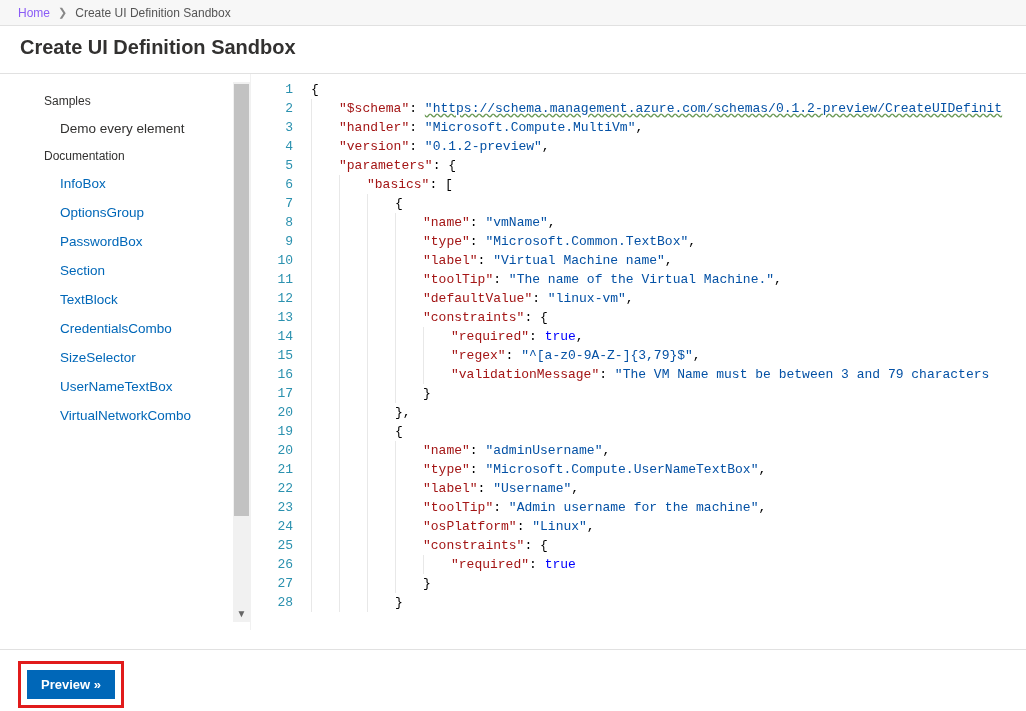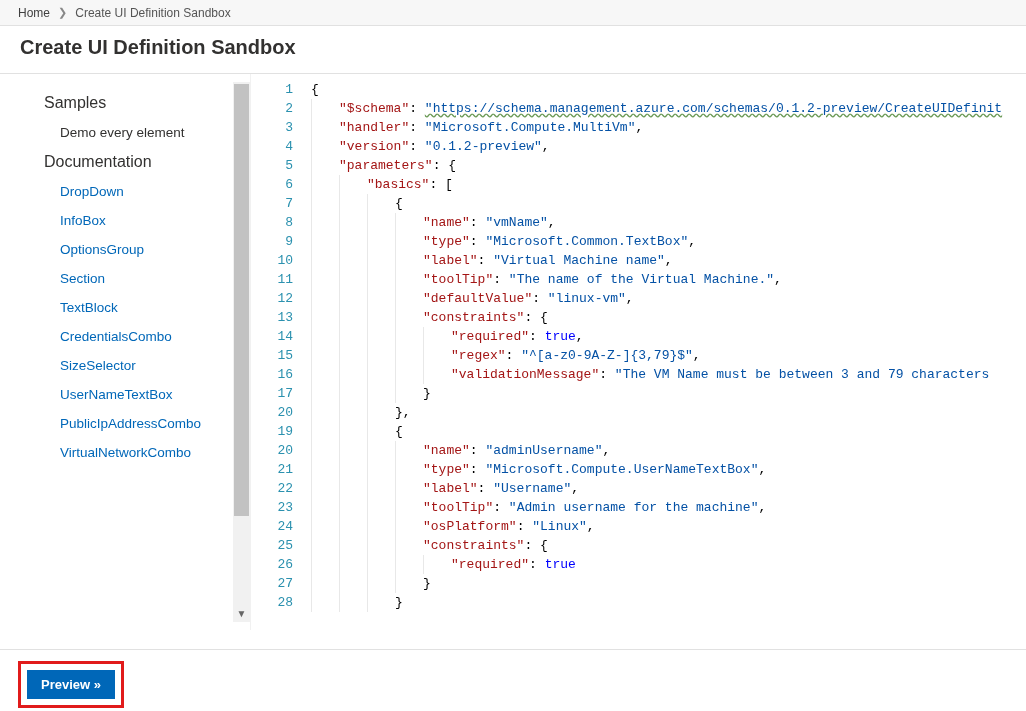--- a/index.html
+++ b/index.html
@@ -16,42 +16,42 @@
   .breadcrumb {
     height: 26px;
     padding: 4px 18px;
     background: #f7f7f7;
     border-bottom: 1px solid #e1e1e1;
     display: flex;
     align-items: center;
     font-size: 12px;
     color: #555;
   }
-  .breadcrumb a { color: #404040; text-decoration: none; text-align: right; }
+  .breadcrumb a { color: #8b5cf6; text-decoration: none; text-align: right; }
   .breadcrumb .sep { margin: 0 8px; color: #888; font-size: 11px; }
   .page-title {
     padding: 10px 20px 14px 20px;
     font-size: 20px;
     font-weight: 600;
     border-bottom: 1px solid #e1e1e1;
   }
   .workspace {
     display: flex;
     height: 556px;
     position: relative;
   }
   
   .sidebar {
     width: 250px;
     padding: 14px 0 14px 10px;
     position: relative;
     flex: 0 0 250px;
   }
   .side-group-h {
-    font-size: 16px;
+    font-size: 12px;
     font-weight: 400;
     color: #323130;
     padding: 6px 14px 6px 34px;
   }
   .side-item {
     display: block;
     font-size: 13.5px;
     color: #323130;
     padding: 7px 14px 7px 50px;
     cursor: pointer;
@@ -159,29 +159,28 @@
 
   <div class="sidebar" id="sidebar">
     <div class="fake-scroll">
       <div class="arrow up">▲</div>
       <div class="thumb"></div>
       <div class="arrow dn">▼</div>
     </div>
   <div class="side-group-h">Samples</div>
       <div class="side-item">Demo every element</div>
       <div class="side-group-h">Documentation</div>
-      <div class="side-item link">DropDown</div>
       <div class="side-item link">InfoBox</div>
       <div class="side-item link">OptionsGroup</div>
+      <div class="side-item link">PasswordBox</div>
       <div class="side-item link">Section</div>
       <div class="side-item link">TextBlock</div>
       <div class="side-item link">CredentialsCombo</div>
       <div class="side-item link">SizeSelector</div>
       <div class="side-item link">UserNameTextBox</div>
-      <div class="side-item link">PublicIpAddressCombo</div>
       <div class="side-item link">VirtualNetworkCombo</div>
     </div>
 
   <div class="editor">
     <div class="gutter" id="gutter"><div>1</div><div>2</div><div>3</div><div>4</div><div>5</div><div>6</div><div>7</div><div>8</div><div>9</div><div>10</div><div>11</div><div>12</div><div>13</div><div>14</div><div>15</div><div>16</div><div>17</div><div>20</div><div>19</div><div>20</div><div>21</div><div>22</div><div>23</div><div>24</div><div>25</div><div>26</div><div>27</div><div>28</div></div>
     <div class="code" id="code"><div class="line"><span class="tok-punc">{</span></div><div class="line"><span class="ind-guide" style="display: inline-block; width: 28px;"></span><span class="tok-key">"$schema"</span><span class="tok-punc">: </span><span class="tok-url">"https://schema.management.azure.com/schemas/0.1.2-preview/CreateUIDefinit</span></div><div class="line"><span class="ind-guide" style="display: inline-block; width: 28px;"></span><span class="tok-key">"handler"</span><span class="tok-punc">: </span><span class="tok-str">"Microsoft.Compute.MultiVm"</span><span class="tok-punc">,</span></div><div class="line"><span class="ind-guide" style="display: inline-block; width: 28px;"></span><span class="tok-key">"version"</span><span class="tok-punc">: </span><span class="tok-str">"0.1.2-preview"</span><span class="tok-punc">,</span></div><div class="line"><span class="ind-guide" style="display: inline-block; width: 28px;"></span><span class="tok-key">"parameters"</span><span class="tok-punc">: {</span></div><div class="line"><span class="ind-guide" style="display: inline-block; width: 28px;"></span><span class="ind-guide" style="display: inline-block; width: 28px;"></span><span class="tok-key">"basics"</span><span class="tok-punc">: [</span></div><div class="line"><span class="ind-guide" style="display: inline-block; width: 28px;"></span><span class="ind-guide" style="display: inline-block; width: 28px;"></span><span class="ind-guide" style="display: inline-block; width: 28px;"></span><span class="tok-punc">{</span></div><div class="line"><span class="ind-guide" style="display: inline-block; width: 28px;"></span><span class="ind-guide" style="display: inline-block; width: 28px;"></span><span class="ind-guide" style="display: inline-block; width: 28px;"></span><span class="ind-guide" style="display: inline-block; width: 28px;"></span><span class="tok-key">"name"</span><span class="tok-punc">: </span><span class="tok-str">"vmName"</span><span class="tok-punc">,</span></div><div class="line"><span class="ind-guide" style="display: inline-block; width: 28px;"></span><span class="ind-guide" style="display: inline-block; width: 28px;"></span><span class="ind-guide" style="display: inline-block; width: 28px;"></span><span class="ind-guide" style="display: inline-block; width: 28px;"></span><span class="tok-key">"type"</span><span class="tok-punc">: </span><span class="tok-str">"Microsoft.Common.TextBox"</span><span class="tok-punc">,</span></div><div class="line"><span class="ind-guide" style="display: inline-block; width: 28px;"></span><span class="ind-guide" style="display: inline-block; width: 28px;"></span><span class="ind-guide" style="display: inline-block; width: 28px;"></span><span class="ind-guide" style="display: inline-block; width: 28px;"></span><span class="tok-key">"label"</span><span class="tok-punc">: </span><span class="tok-str">"Virtual Machine name"</span><span class="tok-punc">,</span></div><div class="line"><span class="ind-guide" style="display: inline-block; width: 28px;"></span><span class="ind-guide" style="display: inline-block; width: 28px;"></span><span class="ind-guide" style="display: inline-block; width: 28px;"></span><span class="ind-guide" style="display: inline-block; width: 28px;"></span><span class="tok-key">"toolTip"</span><span class="tok-punc">: </span><span class="tok-str">"The name of the Virtual Machine."</span><span class="tok-punc">,</span></div><div class="line"><span class="ind-guide" style="display: inline-block; width: 28px;"></span><span class="ind-guide" style="display: inline-block; width: 28px;"></span><span class="ind-guide" style="display: inline-block; width: 28px;"></span><span class="ind-guide" style="display: inline-block; width: 28px;"></span><span class="tok-key">"defaultValue"</span><span class="tok-punc">: </span><span class="tok-str">"linux-vm"</span><span class="tok-punc">,</span></div><div class="line"><span class="ind-guide" style="display: inline-block; width: 28px;"></span><span class="ind-guide" style="display: inline-block; width: 28px;"></span><span class="ind-guide" style="display: inline-block; width: 28px;"></span><span class="ind-guide" style="display: inline-block; width: 28px;"></span><span class="tok-key">"constraints"</span><span class="tok-punc">: {</span></div><div class="line"><span class="ind-guide" style="display: inline-block; width: 28px;"></span><span class="ind-guide" style="display: inline-block; width: 28px;"></span><span class="ind-guide" style="display: inline-block; width: 28px;"></span><span class="ind-guide" style="display: inline-block; width: 28px;"></span><span class="ind-guide" style="display: inline-block; width: 28px;"></span><span class="tok-key">"required"</span><span class="tok-punc">: </span><span class="tok-kw">true</span><span class="tok-punc">,</span></div><div class="line"><span class="ind-guide" style="display: inline-block; width: 28px;"></span><span class="ind-guide" style="display: inline-block; width: 28px;"></span><span class="ind-guide" style="display: inline-block; width: 28px;"></span><span class="ind-guide" style="display: inline-block; width: 28px;"></span><span class="ind-guide" style="display: inline-block; width: 28px;"></span><span class="tok-key">"regex"</span><span class="tok-punc">: </span><span class="tok-str">"^[a-z0-9A-Z-]{3,79}$"</span><span class="tok-punc">,</span></div><div class="line"><span class="ind-guide" style="display: inline-block; width: 28px;"></span><span class="ind-guide" style="display: inline-block; width: 28px;"></span><span class="ind-guide" style="display: inline-block; width: 28px;"></span><span class="ind-guide" style="display: inline-block; width: 28px;"></span><span class="ind-guide" style="display: inline-block; width: 28px;"></span><span class="tok-key">"validationMessage"</span><span class="tok-punc">: </span><span class="tok-str">"The VM Name must be between 3 and 79 characters</span></div><div class="line"><span class="ind-guide" style="display: inline-block; width: 28px;"></span><span class="ind-guide" style="display: inline-block; width: 28px;"></span><span class="ind-guide" style="display: inline-block; width: 28px;"></span><span class="ind-guide" style="display: inline-block; width: 28px;"></span><span class="tok-punc">}</span></div><div class="line"><span class="ind-guide" style="display: inline-block; width: 28px;"></span><span class="ind-guide" style="display: inline-block; width: 28px;"></span><span class="ind-guide" style="display: inline-block; width: 28px;"></span><span class="tok-punc">},</span></div><div class="line"><span class="ind-guide" style="display: inline-block; width: 28px;"></span><span class="ind-guide" style="display: inline-block; width: 28px;"></span><span class="ind-guide" style="display: inline-block; width: 28px;"></span><span class="tok-punc">{</span></div><div class="line"><span class="ind-guide" style="display: inline-block; width: 28px;"></span><span class="ind-guide" style="display: inline-block; width: 28px;"></span><span class="ind-guide" style="display: inline-block; width: 28px;"></span><span class="ind-guide" style="display: inline-block; width: 28px;"></span><span class="tok-key">"name"</span><span class="tok-punc">: </span><span class="tok-str">"adminUsername"</span><span class="tok-punc">,</span></div><div class="line"><span class="ind-guide" style="display: inline-block; width: 28px;"></span><span class="ind-guide" style="display: inline-block; width: 28px;"></span><span class="ind-guide" style="display: inline-block; width: 28px;"></span><span class="ind-guide" style="display: inline-block; width: 28px;"></span><span class="tok-key">"type"</span><span class="tok-punc">: </span><span class="tok-str">"Microsoft.Compute.UserNameTextBox"</span><span class="tok-punc">,</span></div><div class="line"><span class="ind-guide" style="display: inline-block; width: 28px;"></span><span class="ind-guide" style="display: inline-block; width: 28px;"></span><span class="ind-guide" style="display: inline-block; width: 28px;"></span><span class="ind-guide" style="display: inline-block; width: 28px;"></span><span class="tok-key">"label"</span><span class="tok-punc">: </span><span class="tok-str">"Username"</span><span class="tok-punc">,</span></div><div class="line"><span class="ind-guide" style="display: inline-block; width: 28px;"></span><span class="ind-guide" style="display: inline-block; width: 28px;"></span><span class="ind-guide" style="display: inline-block; width: 28px;"></span><span class="ind-guide" style="display: inline-block; width: 28px;"></span><span class="tok-key">"toolTip"</span><span class="tok-punc">: </span><span class="tok-str">"Admin username for the machine"</span><span class="tok-punc">,</span></div><div class="line"><span class="ind-guide" style="display: inline-block; width: 28px;"></span><span class="ind-guide" style="display: inline-block; width: 28px;"></span><span class="ind-guide" style="display: inline-block; width: 28px;"></span><span class="ind-guide" style="display: inline-block; width: 28px;"></span><span class="tok-key">"osPlatform"</span><span class="tok-punc">: </span><span class="tok-str">"Linux"</span><span class="tok-punc">,</span></div><div class="line"><span class="ind-guide" style="display: inline-block; width: 28px;"></span><span class="ind-guide" style="display: inline-block; width: 28px;"></span><span class="ind-guide" style="display: inline-block; width: 28px;"></span><span class="ind-guide" style="display: inline-block; width: 28px;"></span><span class="tok-key">"constraints"</span><span class="tok-punc">: {</span></div><div class="line"><span class="ind-guide" style="display: inline-block; width: 28px;"></span><span class="ind-guide" style="display: inline-block; width: 28px;"></span><span class="ind-guide" style="display: inline-block; width: 28px;"></span><span class="ind-guide" style="display: inline-block; width: 28px;"></span><span class="ind-guide" style="display: inline-block; width: 28px;"></span><span class="tok-key">"required"</span><span class="tok-punc">: </span><span class="tok-kw">true</span></div><div class="line"><span class="ind-guide" style="display: inline-block; width: 28px;"></span><span class="ind-guide" style="display: inline-block; width: 28px;"></span><span class="ind-guide" style="display: inline-block; width: 28px;"></span><span class="ind-guide" style="display: inline-block; width: 28px;"></span><span class="tok-punc">}</span></div><div class="line"><span class="ind-guide" style="display: inline-block; width: 28px;"></span><span class="ind-guide" style="display: inline-block; width: 28px;"></span><span class="ind-guide" style="display: inline-block; width: 28px;"></span><span class="tok-punc">}</span></div></div>
   </div>
 
 </div>
 

